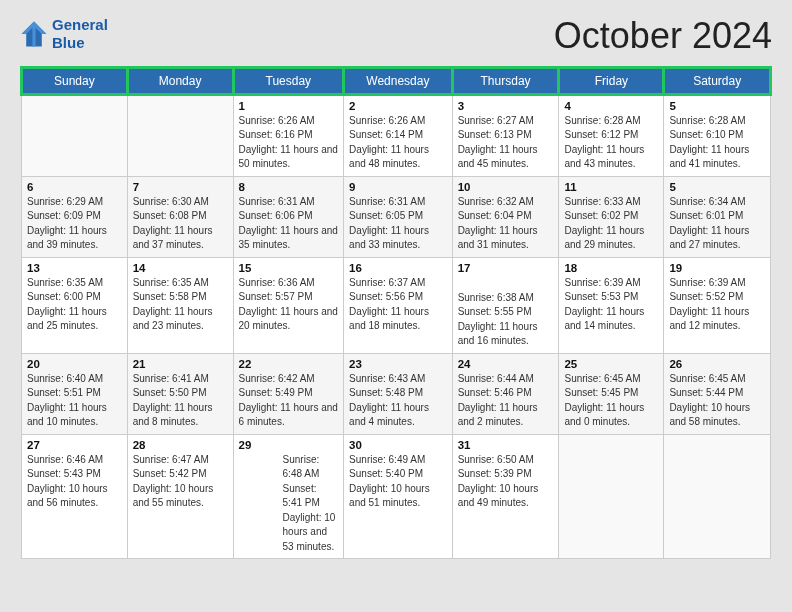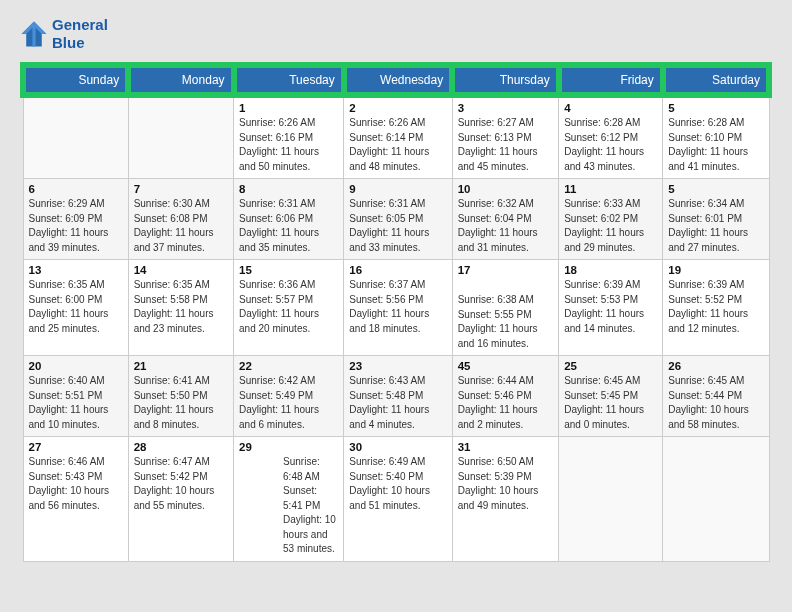--- a/index.html
+++ b/index.html
@@ -56,25 +56,25 @@
       margin-top: 2px;
     }
     .calendar {
       width: 100%;
       border-collapse: collapse;
       font-size: 10.5px;
     }
     .calendar thead tr th {
       background: #2b6cb0;
       color: #fff;
-      text-align: right;
+      text-align: center;
       padding: 5px 6px;
       font-weight: normal;
       font-size: 12px;
-      border: 6px solid #22c55e;
+      border: 3px solid #22c55e;
     }
     .calendar tbody tr td {
       vertical-align: top;
       border: 1px solid #ccc;
       padding: 4px 5px;
       width: 113px;
       min-height: 80px;
       background: #fff;
     }
     .calendar tbody tr:nth-child(even) td {
@@ -104,20 +104,21 @@
       <svg class="logo-icon" viewBox="0 0 36 36" xmlns="http://www.w3.org/2000/svg">
         <polygon points="18,2 34,18 28,18 28,34 8,34 8,18 2,18" fill="#2b6cb0"></polygon>
         <polygon points="18,2 34,18 28,18 20,10 20,34 16,34 16,10 8,18 2,18" fill="#4a90d9"></polygon>
       </svg>
       <div class="logo-text">
         <div><span>General</span></div>
         <div><span>Blue</span></div>
       </div>
     </div>
     <div class="title-block">
+      <div class="month-title">October 2024</div>
     </div>
   </div>
 
   <table class="calendar">
     <thead>
       <tr>
       <th>Sunday</th>
           <th>Monday</th>
           <th>Tuesday</th>
           <th>Wednesday</th>
@@ -268,21 +269,21 @@
 Sunset: 5:49 PM
 Daylight: 11 hours and 6 minutes.</div>
           </td>
           <td>
             <div class="day-num">23</div>
             <div class="day-info" style="white-space: pre-line;">Sunrise: 6:43 AM
 Sunset: 5:48 PM
 Daylight: 11 hours and 4 minutes.</div>
           </td>
           <td>
-            <div class="day-num">45</div>
+            <div class="day-num">24</div>
             <div class="day-info" style="white-space: pre-line;">Sunrise: 6:44 AM
 Sunset: 5:46 PM
 Daylight: 11 hours and 2 minutes.</div>
           </td>
           <td>
             <div class="day-num">25</div>
             <div class="day-info" style="white-space: pre-line;">Sunrise: 6:45 AM
 Sunset: 5:45 PM
 Daylight: 11 hours and 0 minutes.</div>
           </td>

